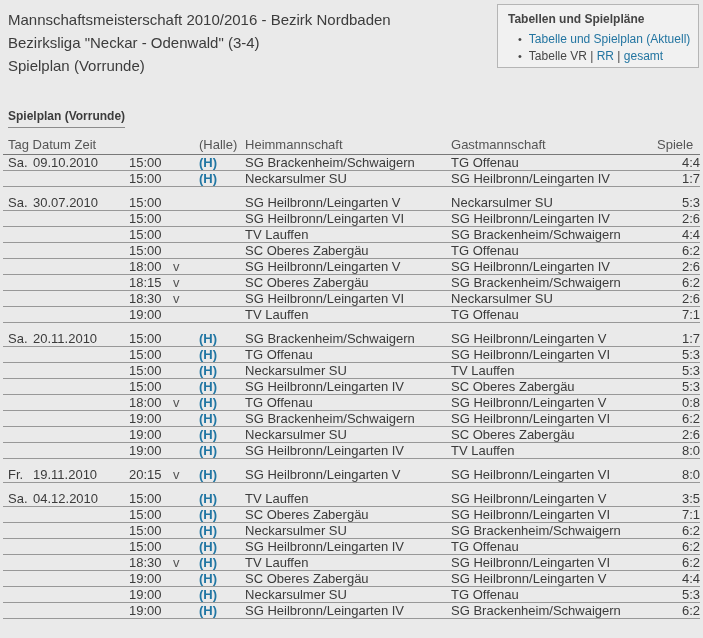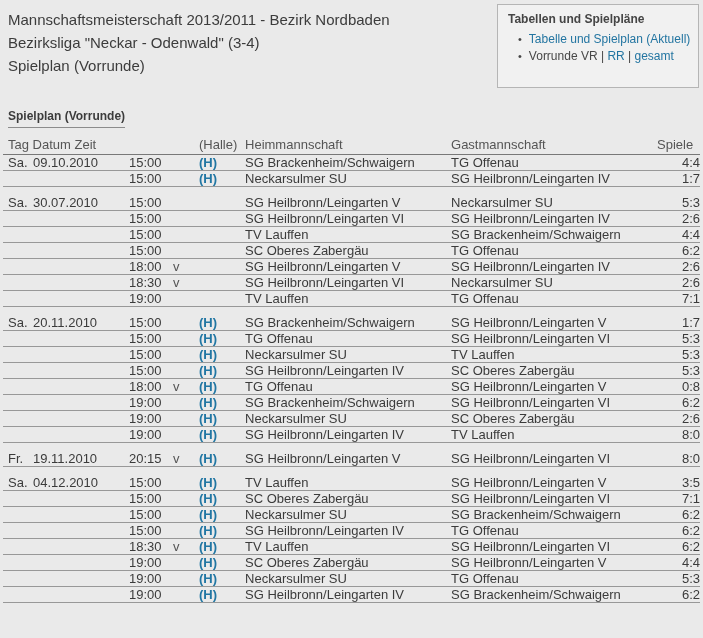--- a/index.html
+++ b/index.html
@@ -9,21 +9,21 @@
     background:#eaeaea;
     font-family:"Liberation Sans","DejaVu Sans",sans-serif;
     color:#3b3b3b;
     overflow:hidden;
   }
   
   .page-header{position:absolute;left:8px;top:8px;}
   .page-header div{font-size:15px;line-height:23px;color:#3c3c3c;}
   
   .links-box{
-    position:absolute;left:497px;top:4px;width:202px;height:84px;
+    position:absolute;left:497px;top:4px;width:202px;height:64px;
     box-sizing:border-box;background:#f1f1f1;border:1px solid #b5b5b5;
     padding:7px 6px 0 10px;
   }
   .links-box .box-title{font-size:12px;font-weight:bold;color:#454545;margin:0 0 5px 0;}
   .link-item{font-size:12px;line-height:17px;margin-left:10px;white-space:nowrap;}
   .link-item .bullet{color:#454545;margin-right:7px;font-size:11px;}
   a.link{color:#2375a1;text-decoration:none;text-align:center;}
   .link-item span[data-name="box-text"]{color:#474747;}
   
   .section-title{
@@ -55,30 +55,30 @@
   td.spiele, th.h-spiele{text-align:right;padding-right:8px;}
   td.vflag{color:#555;}
   tr.spacer td{height:8px;border-bottom:none;}
 </style>
 </head>
 <body>
 
 <div class="screen" data-name="page">
 
   <div class="page-header" data-name="page-header">
-    <div data-name="championship-title">Mannschaftsmeisterschaft 2013/2011 - Bezirk Nordbaden</div>
+    <div data-name="championship-title">Mannschaftsmeisterschaft 2010/2016 - Bezirk Nordbaden</div>
     <div data-name="league-title">Bezirksliga "Neckar - Odenwald" (3-4)</div>
     <div data-name="view-title">Spielplan (Vorrunde)</div>
   </div>
 
   <div class="links-box" data-name="tables-links-box">
     <div class="box-title" data-name="links-box-title">Tabellen und Spielpläne</div>
     <div data-name="links-list">
         <div class="link-item" data-name="links-list-item"><span class="bullet" data-name="bullet-icon">•</span><a href="#" class="link" data-name="box-link">Tabelle und Spielplan (Aktuell)</a></div>
-        <div class="link-item" data-name="links-list-item"><span class="bullet" data-name="bullet-icon">•</span><span data-name="box-text">Vorrunde VR</span><span data-name="box-text"> | </span><a href="#" class="link" data-name="box-link">RR</a><span data-name="box-text"> | </span><a href="#" class="link" data-name="box-link">gesamt</a></div>
+        <div class="link-item" data-name="links-list-item"><span class="bullet" data-name="bullet-icon">•</span><span data-name="box-text">Tabelle VR</span><span data-name="box-text"> | </span><a href="#" class="link" data-name="box-link">RR</a><span data-name="box-text"> | </span><a href="#" class="link" data-name="box-link">gesamt</a></div>
       </div>
   </div>
 
   <div class="section-title" data-name="section-title">Spielplan (Vorrunde)</div>
 
   <table class="schedule" data-name="schedule-table">
     <colgroup>
       <col style="width:30px">
         <col style="width:96px">
         <col style="width:44px">
@@ -167,20 +167,30 @@
           <td class="zeit" data-name="match-time">18:00</td>
           <td class="vflag" data-name="moved-flag">v</td>
           <td class="halle" data-name="halle-link"></td>
           <td class="heim" data-name="home-team">SG Heilbronn/Leingarten V</td>
           <td class="gast" data-name="guest-team">SG Heilbronn/Leingarten IV</td>
           <td class="spiele" data-name="match-result">2:6</td>
         </tr>
         <tr data-name="match-row">
           <td class="tag" data-name="match-day"></td>
           <td class="datum" data-name="match-date"></td>
+          <td class="zeit" data-name="match-time">18:15</td>
+          <td class="vflag" data-name="moved-flag">v</td>
+          <td class="halle" data-name="halle-link"></td>
+          <td class="heim" data-name="home-team">SC Oberes Zabergäu</td>
+          <td class="gast" data-name="guest-team">SG Brackenheim/Schwaigern</td>
+          <td class="spiele" data-name="match-result">6:2</td>
+        </tr>
+        <tr data-name="match-row">
+          <td class="tag" data-name="match-day"></td>
+          <td class="datum" data-name="match-date"></td>
           <td class="zeit" data-name="match-time">18:30</td>
           <td class="vflag" data-name="moved-flag">v</td>
           <td class="halle" data-name="halle-link"></td>
           <td class="heim" data-name="home-team">SG Heilbronn/Leingarten VI</td>
           <td class="gast" data-name="guest-team">Neckarsulmer SU</td>
           <td class="spiele" data-name="match-result">2:6</td>
         </tr>
         <tr data-name="match-row">
           <td class="tag" data-name="match-day"></td>
           <td class="datum" data-name="match-date"></td>

